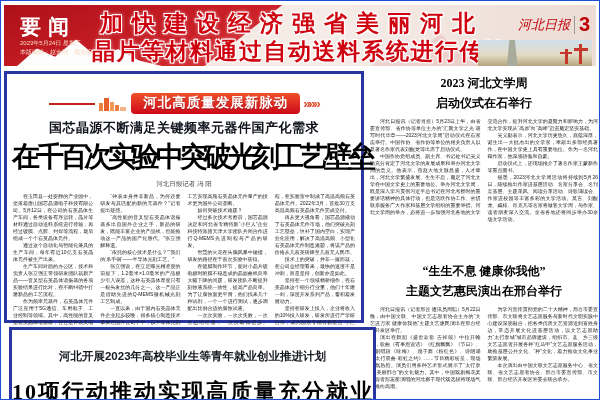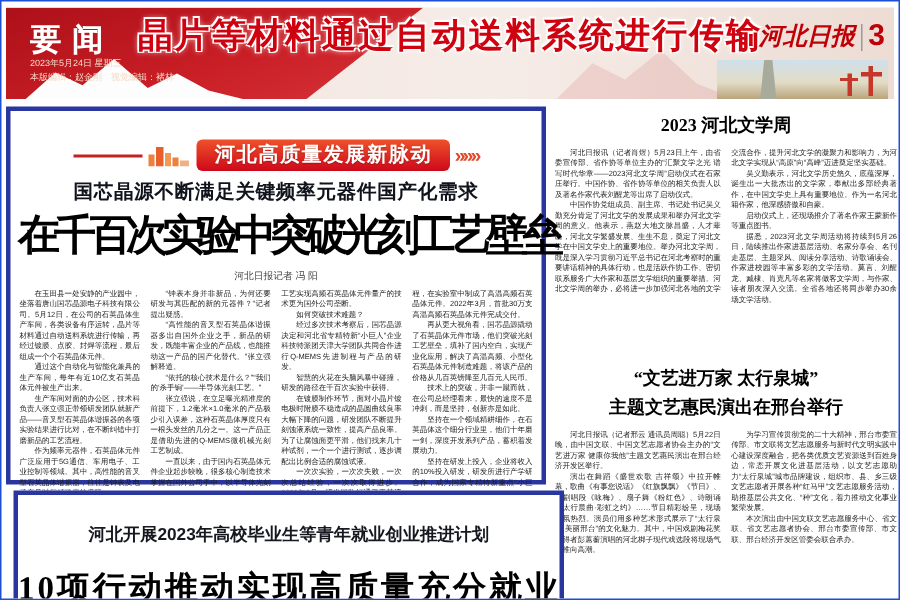--- a/index.html
+++ b/index.html
@@ -16,21 +16,21 @@
   .banner-mountain2{position:absolute;right:105px;bottom:0;width:120px;height:34px;background:rgba(198,40,46,.12);
           clip-path:polygon(0 100%,20% 30%,38% 62%,58% 5%,78% 70%,100% 100%);}
   .section-tag{position:absolute;left:16px;top:10px;color:#fff;}
   .section-tag .big{font-size:21px;font-weight:bold;letter-spacing:7px;line-height:24px;}
   .tag-sub{font-size:6px;line-height:9px;color:#f7d9c4;white-space:nowrap;}
   .slogan{position:absolute;left:88px;top:4px;width:400px;text-align:center;color:#cf0310;font-weight:bold;
           text-shadow:-1px -1px 0 #fff,1px -1px 0 #fff,-1px 1px 0 #fff,1px 1px 0 #fff,0 0 4px #fff;}
   .slogan .l1{font-size:23px;letter-spacing:9px;line-height:28px;white-space:nowrap;}
   .slogan .l2{font-size:23px;letter-spacing:1.5px;line-height:28px;white-space:nowrap;}
   .masthead{position:absolute;right:6px;top:8px;display:flex;align-items:center;gap:4px;}
-  .mast-logo{font-family:"Liberation Serif",serif;font-style:italic;font-weight:bold;font-size:16px;color:#c00007;}
+  .mast-logo{font-family:"Liberation Serif",serif;font-style:italic;font-weight:normal;font-size:13px;color:#c00007;}
   .mast-divider{width:1px;height:18px;background:#9a9a9a;}
   .mast-page{font-size:20px;font-weight:bold;color:#c00007;}
   .mast-photo{position:absolute;right:4px;top:35px;width:114px;height:27px;overflow:hidden;
           background:linear-gradient(180deg,#cfe0ea 0%,#e3dcc6 55%,#b4a076 100%);}
   .photo-road{position:absolute;left:0;top:0;width:60%;height:100%;background:#a8aa9c;
           clip-path:polygon(42% 100%,58% 100%,54% 0,46% 0);}
   .crane{position:absolute;background:#c5372a;}
   
   .main-box{position:absolute;left:3px;top:70px;width:360px;height:252px;border:3px solid #2936a0;
           box-sizing:border-box;background:#fff;padding:3px 5px 0;}
@@ -69,20 +69,21 @@
   <div class="banner">
     <div class="banner-red"></div>
     <div class="banner-mountain"></div>
     <div class="banner-mountain2"></div>
     <div class="section-tag">
       <div class="big">要闻</div>
       <div class="tag-sub">2023年5月24日 星期三</div>
       <div class="tag-sub">本版编辑：赵金刚　视觉编辑：褚林</div>
     </div>
     <div class="slogan">
+      <div class="l1">加快建设经济强省美丽河北</div>
       <div class="l2">晶片等材料通过自动送料系统进行传输</div>
     </div>
     <div class="masthead">
       <span class="mast-logo">河北日报</span>
       <span class="mast-divider"></span>
       <span class="mast-page">3</span>
     </div>
     <div class="mast-photo">
       <div class="photo-road"></div>
       <div class="crane" style="right:10px;top:4px;width:3px;height:20px;"></div>
@@ -126,30 +127,31 @@
         <p>再从更大视角看，国芯晶源撬动了石英晶体元件市场，他们突破光刻工艺壁垒，填补了国内空白，实现产业化应用，解决了高温高频、小型化石英晶体元件制造难题，将该产品的价格从几百英镑降至几百元人民币。</p>
         <p>技术上的突破，并非一蹴而就，在公司总经理看来，最快的速度不是冲刺，而是坚持，创新亦是如此。</p>
         <p>坚持在一个领域精耕细作，在石英晶体这个细分行业里，他们十年磨一剑，深度开发系列产品，蓄积着发展动力。</p>
         <p>坚持在研发上投入，企业将收入的10%投入研发，研发所进行产学研合作，成为国家专精特新重点“小巨人”企业，被认定为国家企业技术中心，以创新提升竞争力。</p>
       </div>
   </div>
 
   <div class="right-col">
     <div class="r-title">
       <div>2023 河北文学周</div>
+      <div>启动仪式在石举行</div>
     </div>
     <div class="cols r-body r-body-1">
         <p>河北日报讯（记者肖煜）5月23日上午，由省委宣传部、省作协等单位主办的“汇聚文学之光 谱写时代华章——2023河北文学周”启动仪式在石家庄举行。中国作协、省作协等单位的相关负责人以及著名作家代表刘醒龙等出席了启动仪式。</p>
         <p>中国作协党组成员、副主席、书记处书记吴义勤充分肯定了河北文学的发展成果和举办河北文学周的意义。他表示，燕赵大地文脉昌盛，人才辈出，河北文学繁盛发展、生生不息，奠定了河北文学在中国文学史上的重要地位。举办河北文学周，既是深入学习贯彻习近平总书记在河北考察时的重要讲话精神的具体行动，也是活跃作协工作、密切联系服务广大作家和基层文学组织的重要举措。河北文学周的举办，必将进一步加强河北各地的文学交流合作，提升河北文学的凝聚力和影响力，为河北文学实现从“高原”向“高峰”迈进奠定坚实基础。</p>
         <p>吴义勤表示，河北文学历史悠久，底蕴深厚，诞生出一大批杰出的文学家，奉献出多部经典著作，在中国文学史上具有重要地位。作为一名河北籍作家，他深感骄傲和自豪。</p>
         <p>启动仪式上，还现场推介了著名作家王蒙新作等重点图书。</p>
         <p>据悉，2023河北文学周活动将持续到5月26日，陆续推出作家进基层活动、名家分享会、名刊走基层、主题采风、阅读分享活动、诗歌诵读会、作家进校园等丰富多彩的文学活动。莫言、刘醒龙、臧棣、肖克凡等名家将做客文学周，与作家、读者朋友深入交流。全省各地还将同步举办30余场文学活动。</p>
       </div>
     <div class="r-title r-title-2">
-      <div>“文艺进万家 太行泉城”</div>
+      <div>“生生不息 健康你我他”</div>
       <div>主题文艺惠民演出在邢台举行</div>
     </div>
     <div class="cols r-body r-body-2">
         <p>河北日报讯（记者邢云 通讯员周聪）5月22日晚，由中国文联、中国文艺志愿者协会主办的“文艺进万家 健康你我他”主题文艺惠民演出在邢台经济开发区举行。</p>
         <p>演出在舞蹈《盛世欢歌 吉祥颂》中拉开帷幕，歌曲《有事您说话》《红旗飘飘》《节日》、京剧唱段《咏梅》、扇子舞《粉红色》、诗朗诵《太行晨曲·彩虹之约》……节目精彩纷呈，现场气氛热烈。演员们用多种艺术形式展示了“太行泉城 美丽邢台”的文化魅力。其中，中国戏剧梅花奖获得者彭蕙蘅演唱的河北梆子现代戏选段将现场气氛推向高潮。</p>
         <p>为学习宣传贯彻党的二十大精神，邢台市委宣传部、市文联将文艺志愿服务与新时代文明实践中心建设深度融合，把各类优质文艺资源送到百姓身边，常态开展文化进基层活动，以文艺志愿助力“太行泉城”城市品牌建设，组织市、县、乡三级文艺志愿者开展各种“红马甲”文艺志愿服务活动，助推基层公共文化、“种”文化，着力推动文化事业繁荣发展。</p>
         <p>本次演出由中国文联文艺志愿服务中心、省文联、省文艺志愿者协会、邢台市委宣传部、市文联、邢台经济开发区管委会联合承办。</p>
       </div>
   </div>
 

